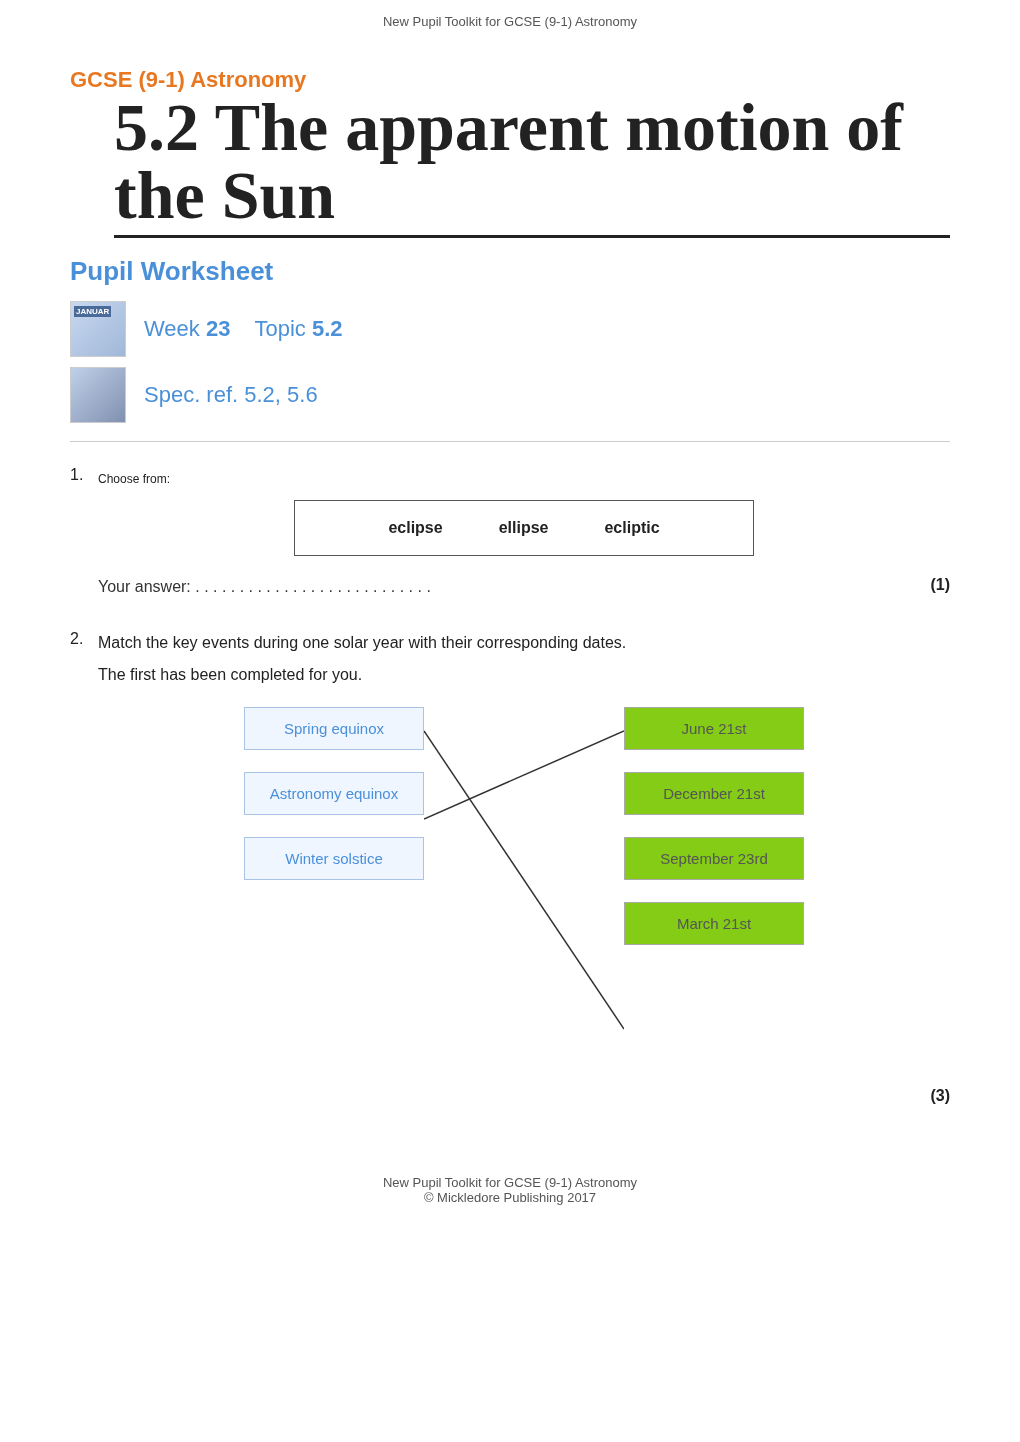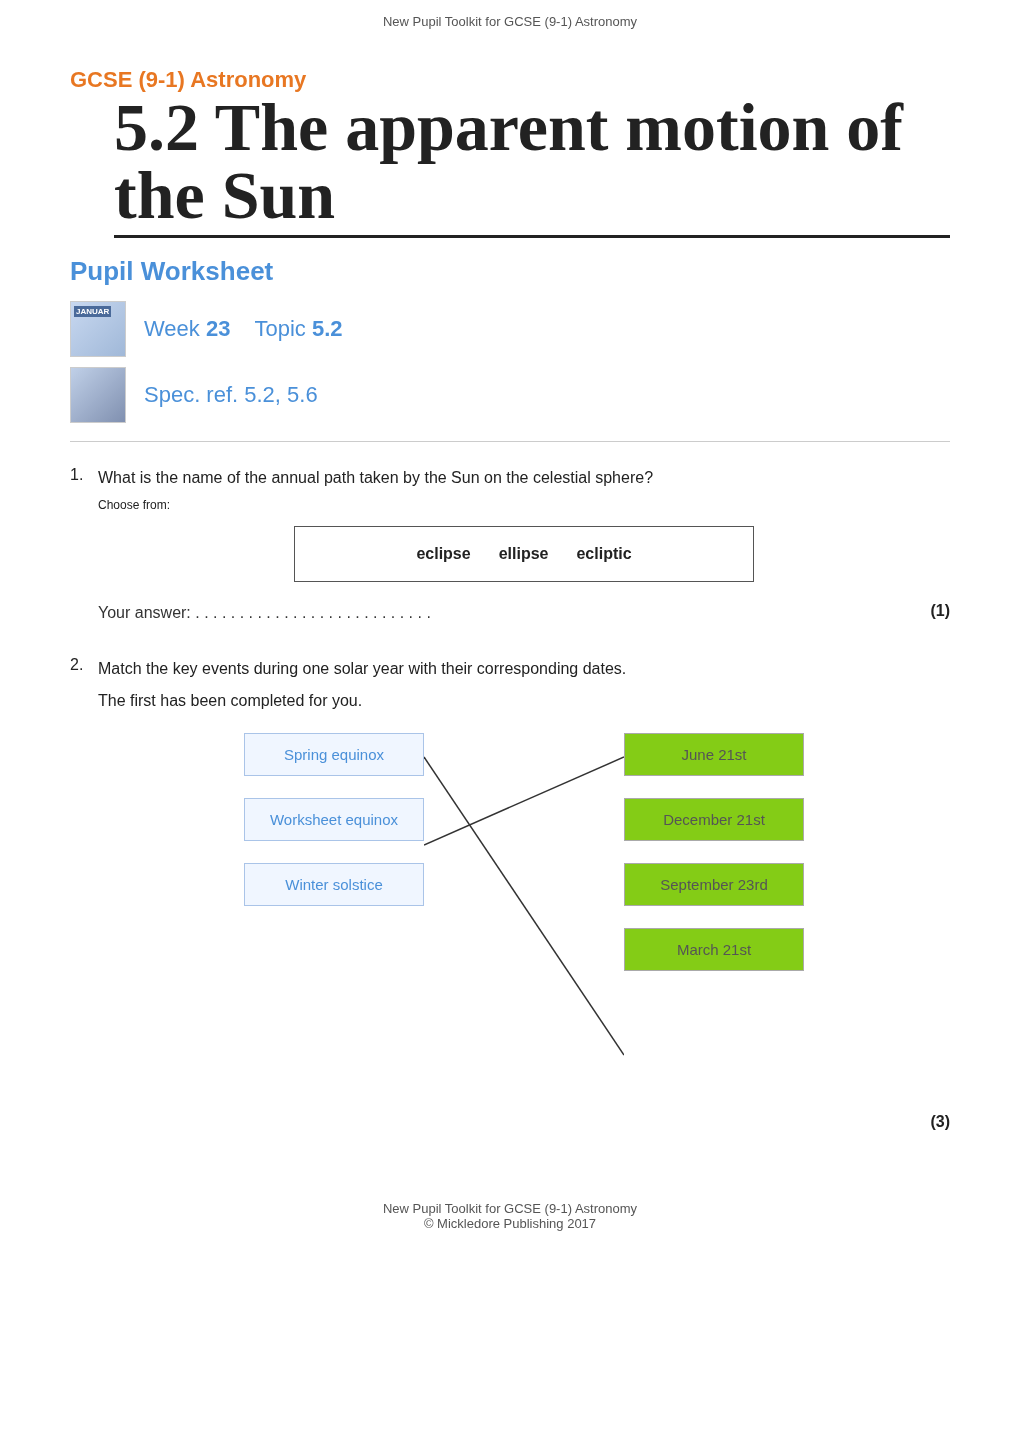--- a/index.html
+++ b/index.html
@@ -127,21 +127,21 @@
     .choose-label {
       font-size: 12px;
       margin: 6px 0 14px 0;
     }
 
     .choices-box {
       border: 1.5px solid #555;
       display: flex;
       align-items: center;
       justify-content: center;
-      gap: 28px;
+      gap: 56px;
       padding: 18px 30px;
       margin: 0 auto;
       width: 460px;
       font-size: 16px;
       font-weight: bold;
     }
 
     .your-answer {
       margin-top: 22px;
       font-size: 16px;
@@ -261,21 +261,20 @@
       <span>Spec. ref. 5.2, 5.6</span>
     </div>
   </div>
 
   <hr class="divider">
 
   <div class="question">
     <div class="question-row">
       <span class="q-num">1.</span>
       <div class="q-body">
-        <div class="question-text">What is the name of the annual path taken by the Sun on the celestial sphere?</div>
         <div class="choose-label">Choose from:</div>
 
         <div class="choices-box">
           <span>eclipse</span>
           <span>ellipse</span>
           <span>ecliptic</span>
         </div>
 
         <div class="your-answer">Your answer: . . . . . . . . . . . . . . . . . . . . . . . . . . .</div>
       </div>
@@ -288,21 +287,21 @@
     <div class="question-row">
       <span class="q-num">2.</span>
       <div class="q-body">
         <div class="match-instructions">Match the key events during one solar year with their corresponding dates.</div>
         <div class="match-instructions">The first has been completed for you.</div>
 
         <div class="match-container">
 
           <div class="match-col">
             <div class="match-box match-box-left">Spring equinox</div>
-            <div class="match-box match-box-left">Worksheet equinox</div>
+            <div class="match-box match-box-left">Astronomy equinox</div>
             <div class="match-box match-box-left">Winter solstice</div>
           </div>
 
           <div class="match-lines-area">
             <svg viewBox="0 0 200 370" xmlns="http://www.w3.org/2000/svg">
 
               <line x1="0" y1="24" x2="200" y2="322" stroke="#333" stroke-width="1.5"></line>
 
               <line x1="0" y1="112" x2="200" y2="24" stroke="#333" stroke-width="1.5"></line>
             </svg>

